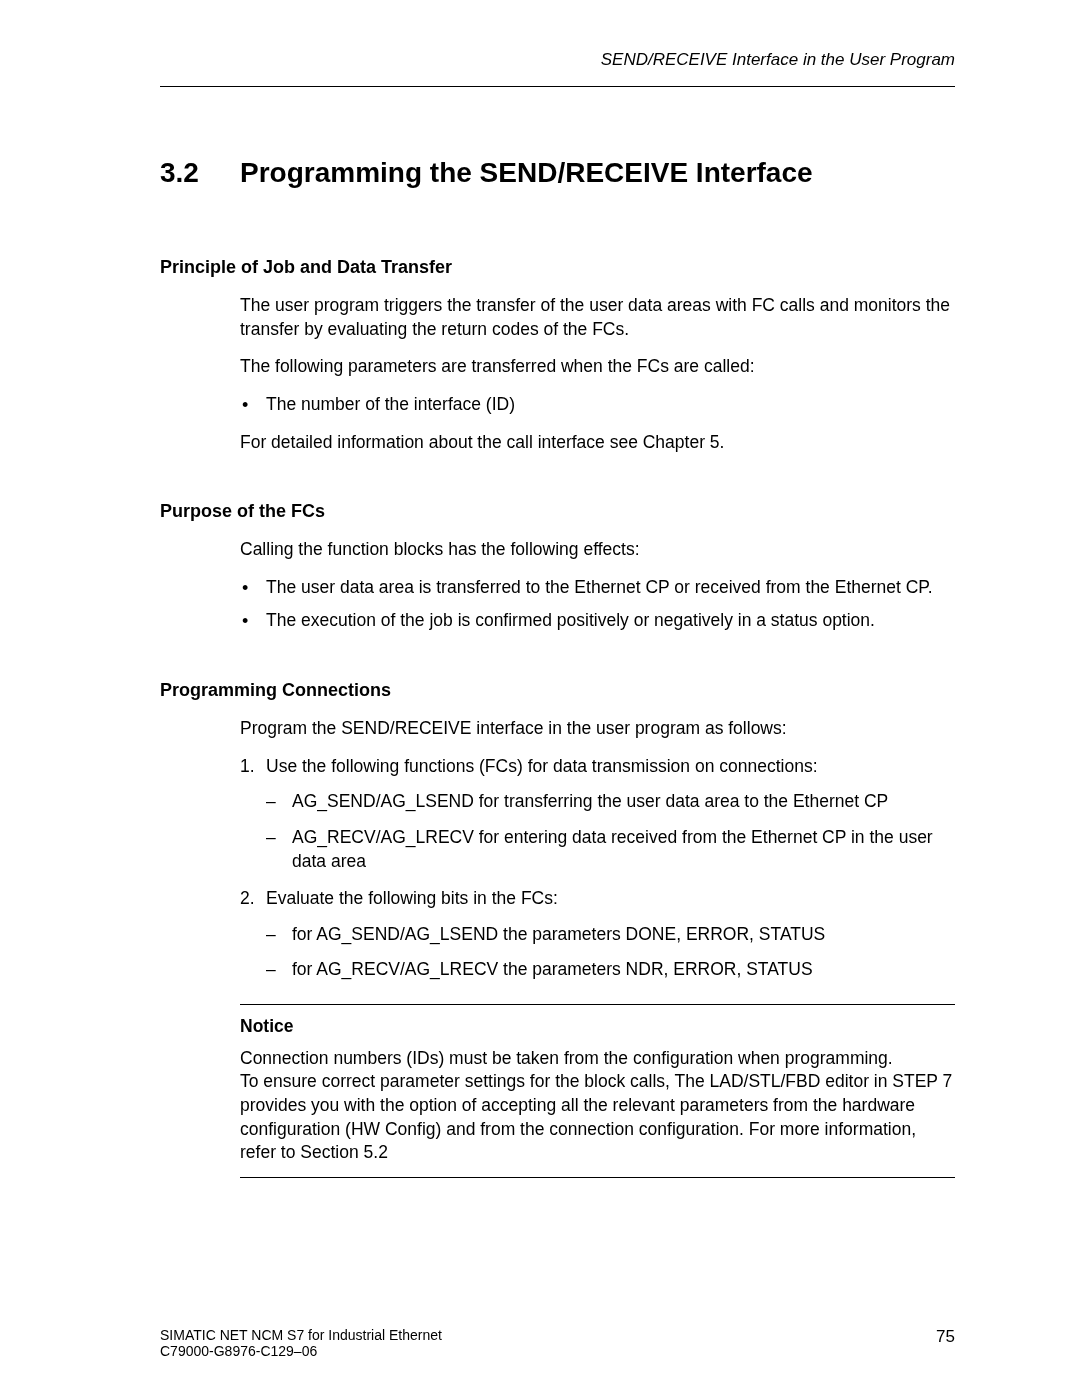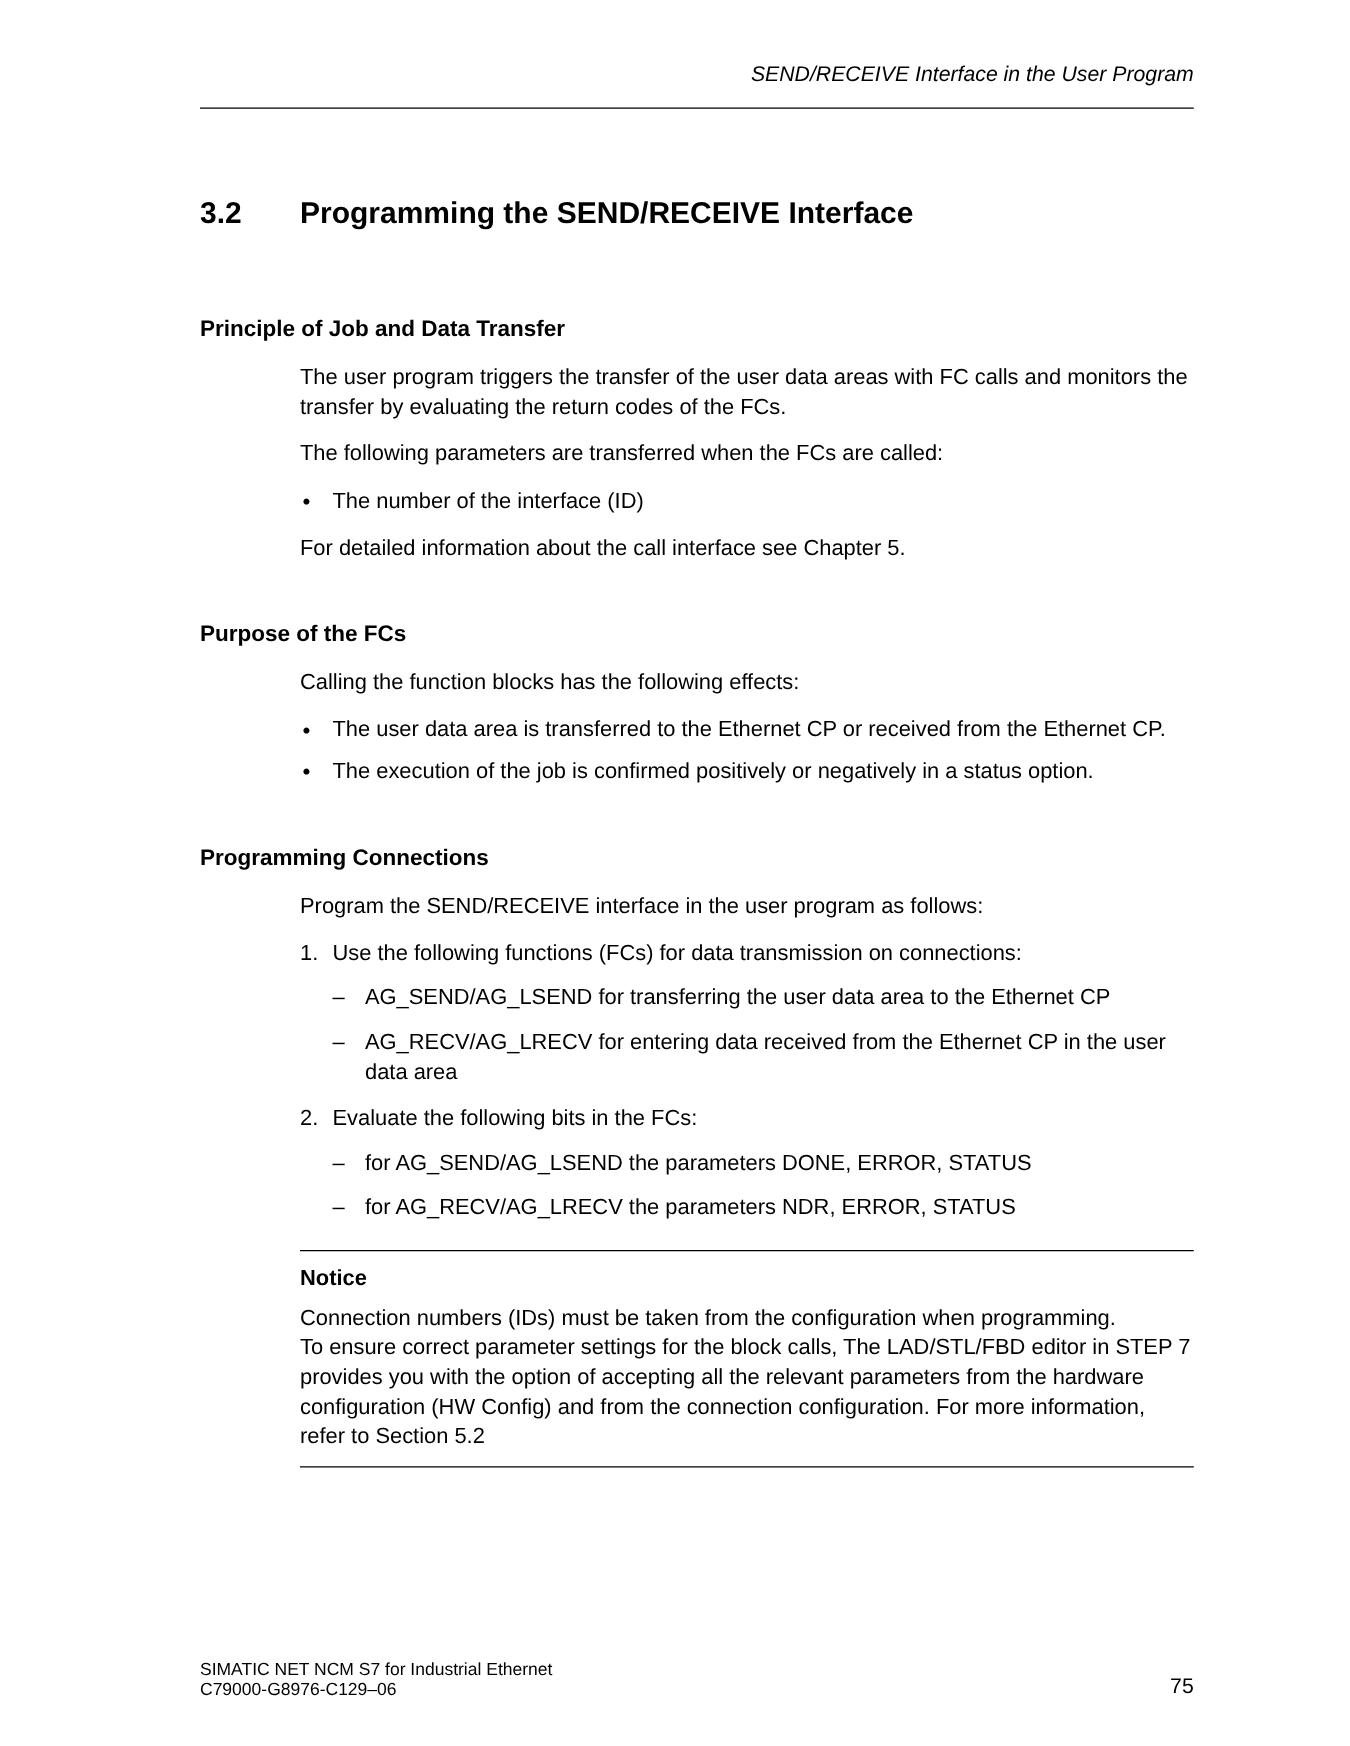--- a/index.html
+++ b/index.html
@@ -16,21 +16,21 @@
   }
   .running-head {
     text-align: right;
     font-style: italic;
     font-size: 17px;
     padding-bottom: 16px;
     border-bottom: 1.5px solid #000;
     margin-bottom: 70px;
   }
   .section-heading {
-    font-size: 24px;
+    font-size: 28px;
     font-weight: bold;
     margin-bottom: 68px;
   }
   .section-heading .num {
     display: inline-block;
     width: 80px;
   }
   .subhead {
     font-size: 18px;
     font-weight: bold;
@@ -105,21 +105,21 @@
   .footer {
     position: absolute;
     bottom: 38px;
     left: 160px;
     right: 125px;
     font-size: 14px;
   }
   .footer .right {
     position: absolute;
     right: 0;
-    bottom: 0;
+    bottom: 12px;
     font-size: 17px;
   }
 </style>
 </head>
 <body>
 
 <div class="page">
 
   <div class="running-head">SEND/RECEIVE Interface in the User Program</div>
 

